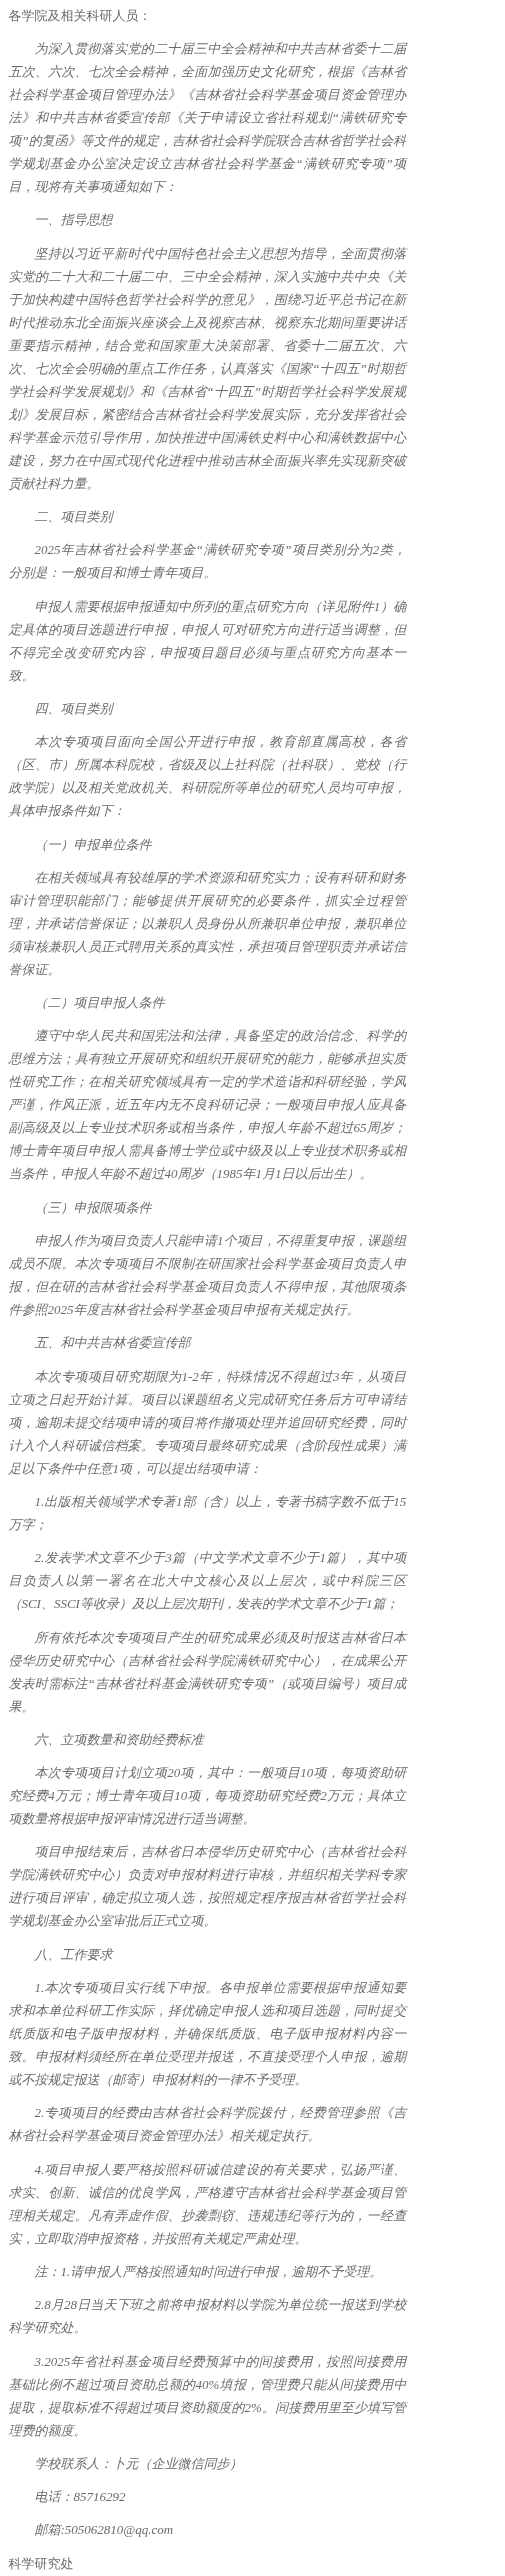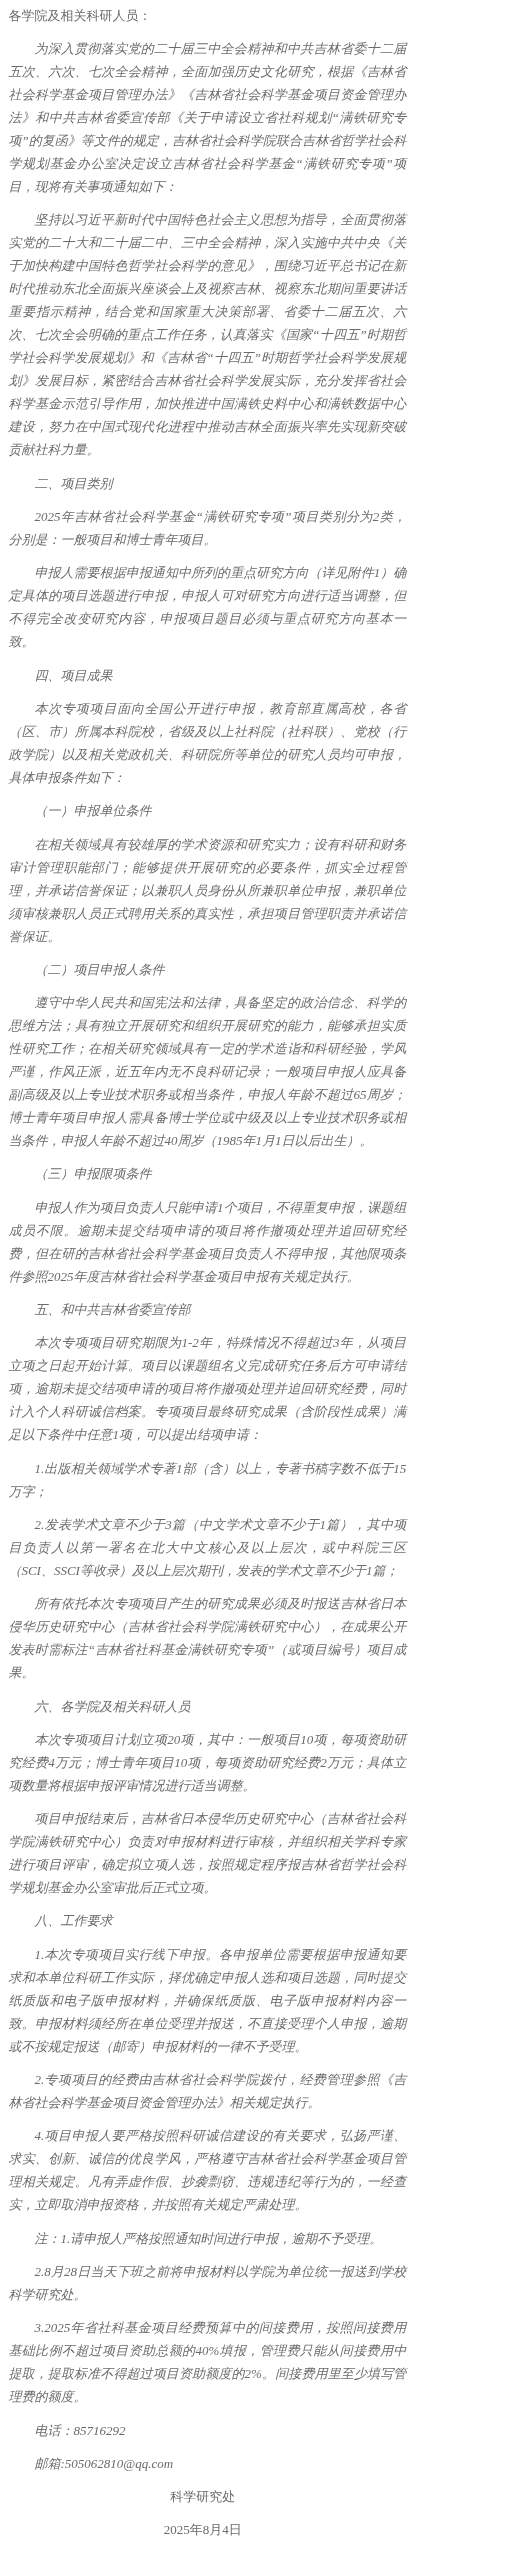--- a/index.html
+++ b/index.html
@@ -14,55 +14,57 @@
     min-height:2576px;
     padding:3.9px 7.7px 15.4px 8.4px;
     color:#6b6b6b;
     font-size:13px;
     line-height:23px;
     text-align:justify;
   }
   .doc p{margin:0 0 10.3px 0;}
   .salutation{text-indent:0;}
   .para,.heading{text-indent:2em;font-style:italic;}
-  .sign{text-align:center;padding-right:9px;text-indent:0;}
+  .sign{text-align:left;padding-right:9px;text-indent:0;}
 </style>
 </head>
 <body>
 
 <div class="doc">
   <div id="doc-body">
       <p class="salutation">各学院及相关科研人员：</p>
       <p class="para">为深入贯彻落实党的二十届三中全会精神和中共吉林省委十二届五次、六次、七次全会精神，全面加强历史文化研究，根据《吉林省社会科学基金项目管理办法》《吉林省社会科学基金项目资金管理办法》和中共吉林省委宣传部《关于申请设立省社科规划“满铁研究专项”的复函》等文件的规定，吉林省社会科学院联合吉林省哲学社会科学规划基金办公室决定设立吉林省社会科学基金“满铁研究专项”项目，现将有关事项通知如下：</p>
+      <p class="heading">一、指导思想</p>
       <p class="para">坚持以习近平新时代中国特色社会主义思想为指导，全面贯彻落实党的二十大和二十届二中、三中全会精神，深入实施中共中央《关于加快构建中国特色哲学社会科学的意见》，围绕习近平总书记在新时代推动东北全面振兴座谈会上及视察吉林、视察东北期间重要讲话重要指示精神，结合党和国家重大决策部署、省委十二届五次、六次、七次全会明确的重点工作任务，认真落实《国家“十四五”时期哲学社会科学发展规划》和《吉林省“十四五”时期哲学社会科学发展规划》发展目标，紧密结合吉林省社会科学发展实际，充分发挥省社会科学基金示范引导作用，加快推进中国满铁史料中心和满铁数据中心建设，努力在中国式现代化进程中推动吉林全面振兴率先实现新突破贡献社科力量。</p>
       <p class="heading">二、项目类别</p>
       <p class="para">2025年吉林省社会科学基金“满铁研究专项”项目类别分为2类，分别是：一般项目和博士青年项目。</p>
       <p class="para">申报人需要根据申报通知中所列的重点研究方向（详见附件1）确定具体的项目选题进行申报，申报人可对研究方向进行适当调整，但不得完全改变研究内容，申报项目题目必须与重点研究方向基本一致。</p>
-      <p class="heading">四、项目成果</p>
+      <p class="heading">四、项目类别</p>
       <p class="para">本次专项项目面向全国公开进行申报，教育部直属高校，各省（区、市）所属本科院校，省级及以上社科院（社科联）、党校（行政学院）以及相关党政机关、科研院所等单位的研究人员均可申报，具体申报条件如下：</p>
       <p class="heading">（一）申报单位条件</p>
       <p class="para">在相关领域具有较雄厚的学术资源和研究实力；设有科研和财务审计管理职能部门；能够提供开展研究的必要条件，抓实全过程管理，并承诺信誉保证；以兼职人员身份从所兼职单位申报，兼职单位须审核兼职人员正式聘用关系的真实性，承担项目管理职责并承诺信誉保证。</p>
       <p class="heading">（二）项目申报人条件</p>
       <p class="para">遵守中华人民共和国宪法和法律，具备坚定的政治信念、科学的思维方法；具有独立开展研究和组织开展研究的能力，能够承担实质性研究工作；在相关研究领域具有一定的学术造诣和科研经验，学风严谨，作风正派，近五年内无不良科研记录；一般项目申报人应具备副高级及以上专业技术职务或相当条件，申报人年龄不超过65周岁；博士青年项目申报人需具备博士学位或中级及以上专业技术职务或相当条件，申报人年龄不超过40周岁（1985年1月1日以后出生）。</p>
       <p class="heading">（三）申报限项条件</p>
-      <p class="para">申报人作为项目负责人只能申请1个项目，不得重复申报，课题组成员不限。逾期未提交结项申请的项目将作撤项处理并追回研究经费，但在研的吉林省社会科学基金项目负责人不得申报，其他限项条件参照2025年度吉林省社会科学基金项目申报有关规定执行。</p>
+      <p class="para">申报人作为项目负责人只能申请1个项目，不得重复申报，课题组成员不限。本次专项项目不限制在研国家社会科学基金项目负责人申报，但在研的吉林省社会科学基金项目负责人不得申报，其他限项条件参照2025年度吉林省社会科学基金项目申报有关规定执行。</p>
       <p class="heading">五、和中共吉林省委宣传部</p>
       <p class="para">本次专项项目研究期限为1-2年，特殊情况不得超过3年，从项目立项之日起开始计算。项目以课题组名义完成研究任务后方可申请结项，逾期未提交结项申请的项目将作撤项处理并追回研究经费，同时计入个人科研诚信档案。专项项目最终研究成果（含阶段性成果）满足以下条件中任意1项，可以提出结项申请：</p>
       <p class="para">1.出版相关领域学术专著1部（含）以上，专著书稿字数不低于15万字；</p>
       <p class="para">2.发表学术文章不少于3篇（中文学术文章不少于1篇），其中项目负责人以第一署名在北大中文核心及以上层次，或中科院三区（SCI、SSCI等收录）及以上层次期刊，发表的学术文章不少于1篇；</p>
       <p class="para">所有依托本次专项项目产生的研究成果必须及时报送吉林省日本侵华历史研究中心（吉林省社会科学院满铁研究中心），在成果公开发表时需标注“吉林省社科基金满铁研究专项”（或项目编号）项目成果。</p>
-      <p class="heading">六、各学院及相关科研人员</p>
+      <p class="heading">六、立项数量和资助经费标准</p>
       <p class="para">本次专项项目计划立项20项，其中：一般项目10项，每项资助研究经费4万元；博士青年项目10项，每项资助研究经费2万元；具体立项数量将根据申报评审情况进行适当调整。</p>
       <p class="para">项目申报结束后，吉林省日本侵华历史研究中心（吉林省社会科学院满铁研究中心）负责对申报材料进行审核，并组织相关学科专家进行项目评审，确定拟立项人选，按照规定程序报吉林省哲学社会科学规划基金办公室审批后正式立项。</p>
       <p class="heading">八、工作要求</p>
       <p class="para">1.本次专项项目实行线下申报。各申报单位需要根据申报通知要求和本单位科研工作实际，择优确定申报人选和项目选题，同时提交纸质版和电子版申报材料，并确保纸质版、电子版申报材料内容一致。申报材料须经所在单位受理并报送，不直接受理个人申报，逾期或不按规定报送（邮寄）申报材料的一律不予受理。</p>
       <p class="para">2.专项项目的经费由吉林省社会科学院拨付，经费管理参照《吉林省社会科学基金项目资金管理办法》相关规定执行。</p>
       <p class="para">4.项目申报人要严格按照科研诚信建设的有关要求，弘扬严谨、求实、创新、诚信的优良学风，严格遵守吉林省社会科学基金项目管理相关规定。凡有弄虚作假、抄袭剽窃、违规违纪等行为的，一经查实，立即取消申报资格，并按照有关规定严肃处理。</p>
       <p class="para">注：1.请申报人严格按照通知时间进行申报，逾期不予受理。</p>
       <p class="para">2.8月28日当天下班之前将申报材料以学院为单位统一报送到学校科学研究处。</p>
       <p class="para">3.2025年省社科基金项目经费预算中的间接费用，按照间接费用基础比例不超过项目资助总额的40%填报，管理费只能从间接费用中提取，提取标准不得超过项目资助额度的2%。间接费用里至少填写管理费的额度。</p>
+      <p class="para">学校联系人：卜元（企业微信同步）</p>
       <p class="para">电话：85716292</p>
       <p class="para">邮箱:505062810@qq.com</p>
       <p class="sign">科学研究处</p>
       <p class="sign">2025年8月4日</p>
     </div>
 </div>
 
 
 </body></html>

